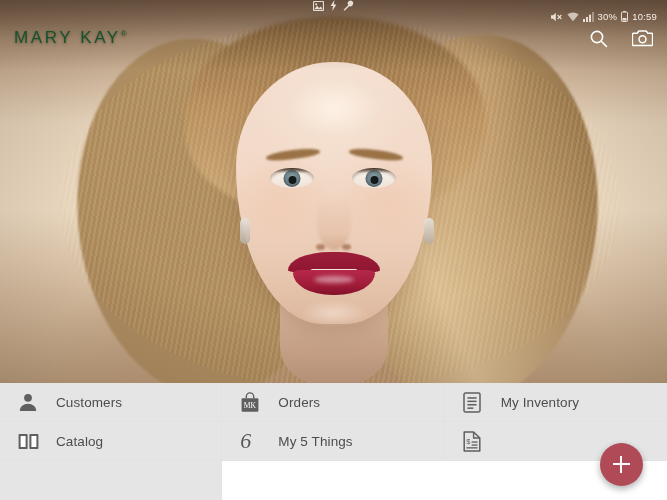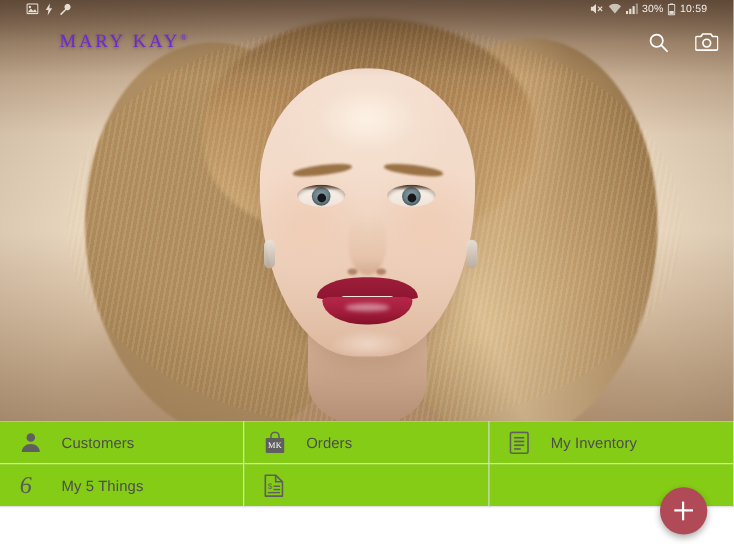--- a/index.html
+++ b/index.html
@@ -127,55 +127,54 @@
           width:70px; height:26px; border-radius:50%;
           background:radial-gradient(ellipse,rgba(255,244,233,.5),rgba(255,244,233,0) 70%); filter:blur(2px);}
   .earring { position:absolute; width:10px; height:26px; border-radius:5px;
              background:linear-gradient(180deg,#e9e3dc,#b9ada0); filter:blur(.5px); opacity:.9;}
   .earring.l { left:240px; top:218px; }
   .earring.r { left:424px; top:218px; }
 
   
   .statusbar {
     position:absolute; left:0; top:0; width:100%; height:16px; z-index:30;
-    display:flex; align-items:center; padding:0 24px;
-    font-size:9.5px; color:#f2ece4;
+    display:flex; align-items:center; padding:0 10px;
+    font-size:9.5px; color:#f2ece4;flex-direction:column;
   }
   .sb-left { display:flex; align-items:center; gap:6px; }
   .sb-right { margin-left:auto; display:flex; align-items:center; gap:4px; }
   .sb-right .txt { font-size:9.5px; letter-spacing:.2px; color:#f4efe8; }
   .sb-icon { display:block; opacity:.92; }
 
   
   .appbar {
     position:absolute; left:0; top:16px; width:100%; height:44px; z-index:30;
     display:flex; align-items:center; padding:0 14px;
   }
   .logo {
-    font-family:Liberation Serif, serif;
-    font-size:17px; letter-spacing:2.6px; color:#6d28d9;
+    font-family:Liberation Sans, sans-serif;
+    font-size:17px; letter-spacing:2.6px; color:#14532d;
     text-shadow:0 1px 3px rgba(60,40,25,.5);
     white-space:nowrap;
-    margin-left:40px;
   }
   .logo sup { font-size:8px; vertical-align:super; letter-spacing:0; }
   .appbar-actions { margin-left:auto; display:flex; align-items:center; gap:22px; }
   .act { width:22px; height:22px; display:flex; align-items:center; justify-content:center;
          cursor:pointer; }
 
   
   .menu {
     position:absolute; left:0; top:383px; width:667px; height:117px;
     background:#fff; z-index:20;
     display:grid; grid-template-columns:1fr 1fr 1fr; grid-template-rows:1fr 1fr 1fr;
   }
   .cell {
     display:flex; align-items:center; gap:16px; padding-left:18px;
     border-right:1px solid #e2e2e2; border-bottom:1px solid #e2e2e2;
-    cursor:pointer; background:#84cc16;
+    cursor:pointer; background:#e5e5e5;
   }
   .cell:nth-child(3n) { border-right:none; }
   .cell:nth-child(n+7) { border-bottom:none; }
   .cell.empty { cursor:default; }
   .cell-icon { width:22px; height:22px; display:flex; align-items:center; 
                flex:0 0 22px; color:#5f5f5f; }
   .cell-label { font-size:13.5px; color:#4d4d4d; letter-spacing:.1px; }
   .six {
     font-family:"Liberation Serif", serif; font-size:22px; color:#5a5a5a;
     line-height:1; font-style:italic; font-weight:400;
@@ -334,20 +333,31 @@
           <rect x="1" y="1" width="16" height="19" rx="1.4" fill="none" stroke="#5f5f5f" stroke-width="1.5"></rect>
           <rect x="4.4" y="5.2" width="9.2" height="1.5" fill="#5f5f5f"></rect>
           <rect x="4.4" y="8.6" width="9.2" height="1.5" fill="#5f5f5f"></rect>
           <rect x="4.4" y="12" width="9.2" height="1.5" fill="#5f5f5f"></rect>
           <rect x="4.4" y="15.4" width="6" height="1.5" fill="#5f5f5f"></rect>
         </svg>
       </span>
       <span class="cell-label">My Inventory</span>
     </div>
 
+    <div class="cell">
+      <span class="cell-icon">
+        <svg width="21" height="17" viewBox="0 0 21 17" fill="#5f5f5f">
+          <rect x="0.6" y="1" width="9" height="15" rx="0.8"></rect>
+          <rect x="11.4" y="1" width="9" height="15" rx="0.8"></rect>
+          <rect x="2.6" y="3" width="5" height="11" fill="#ffffff"></rect>
+          <rect x="13.4" y="3" width="5" height="11" fill="#ffffff"></rect>
+        </svg>
+      </span>
+      <span class="cell-label">Catalog</span>
+    </div>
 
     <div class="cell">
       <span class="cell-icon">
         <span class="six">6</span>
       </span>
       <span class="cell-label">My 5 Things</span>
     </div>
 
     <div class="cell">
       <span class="cell-icon">

